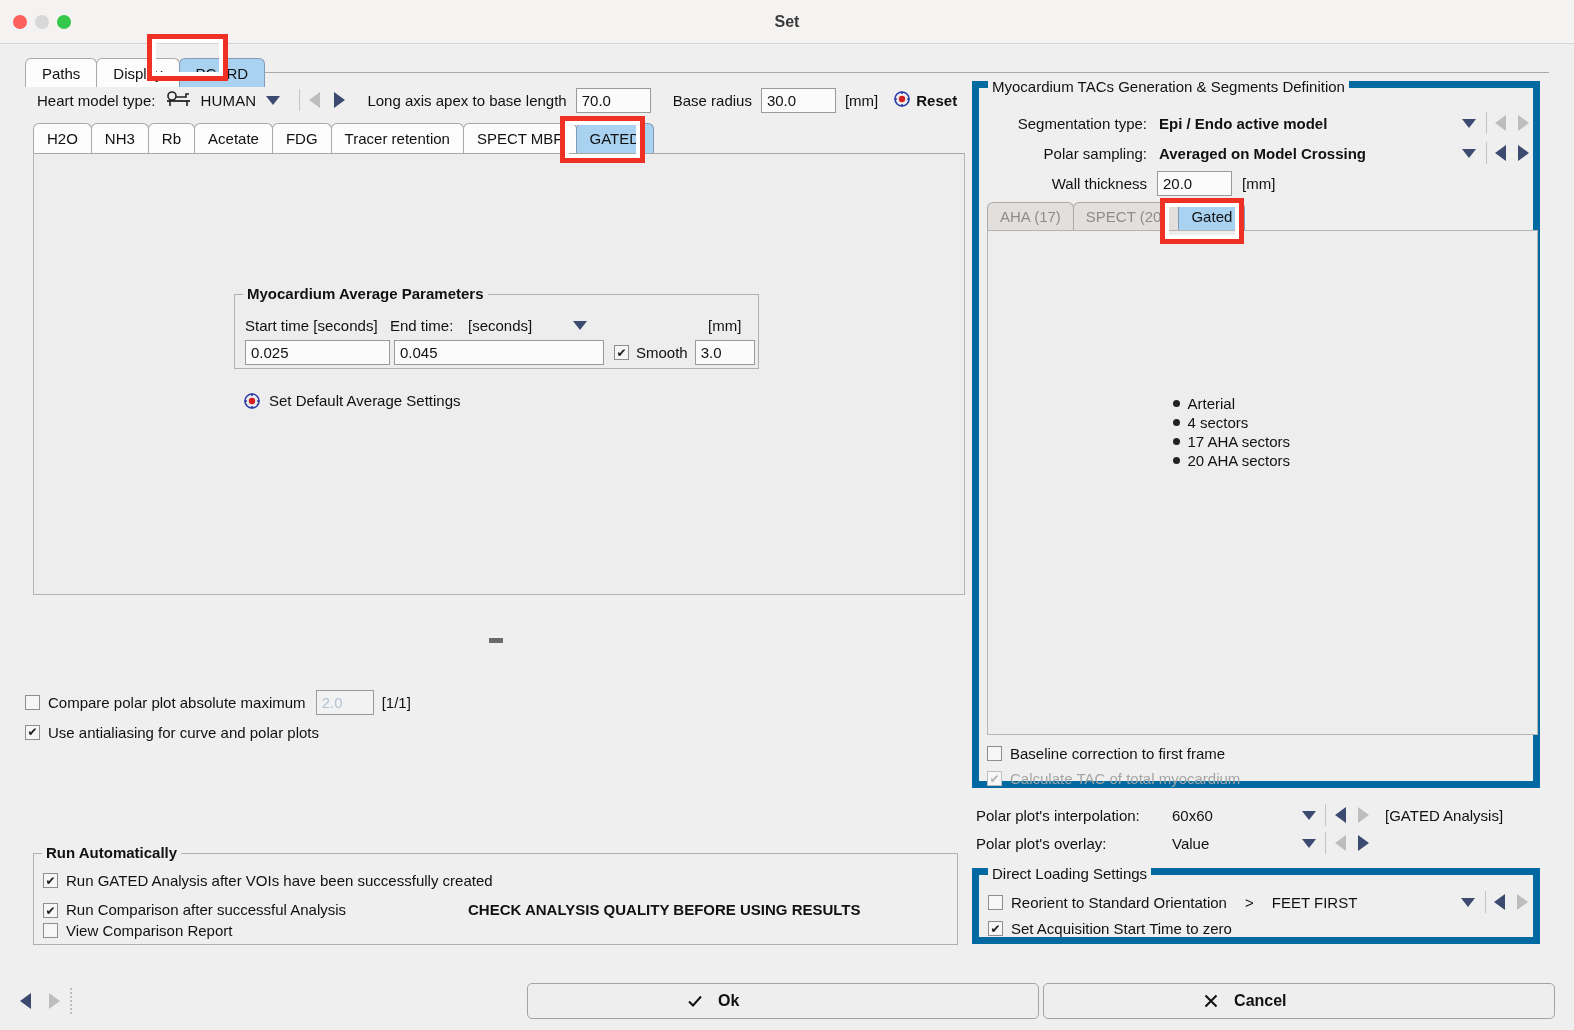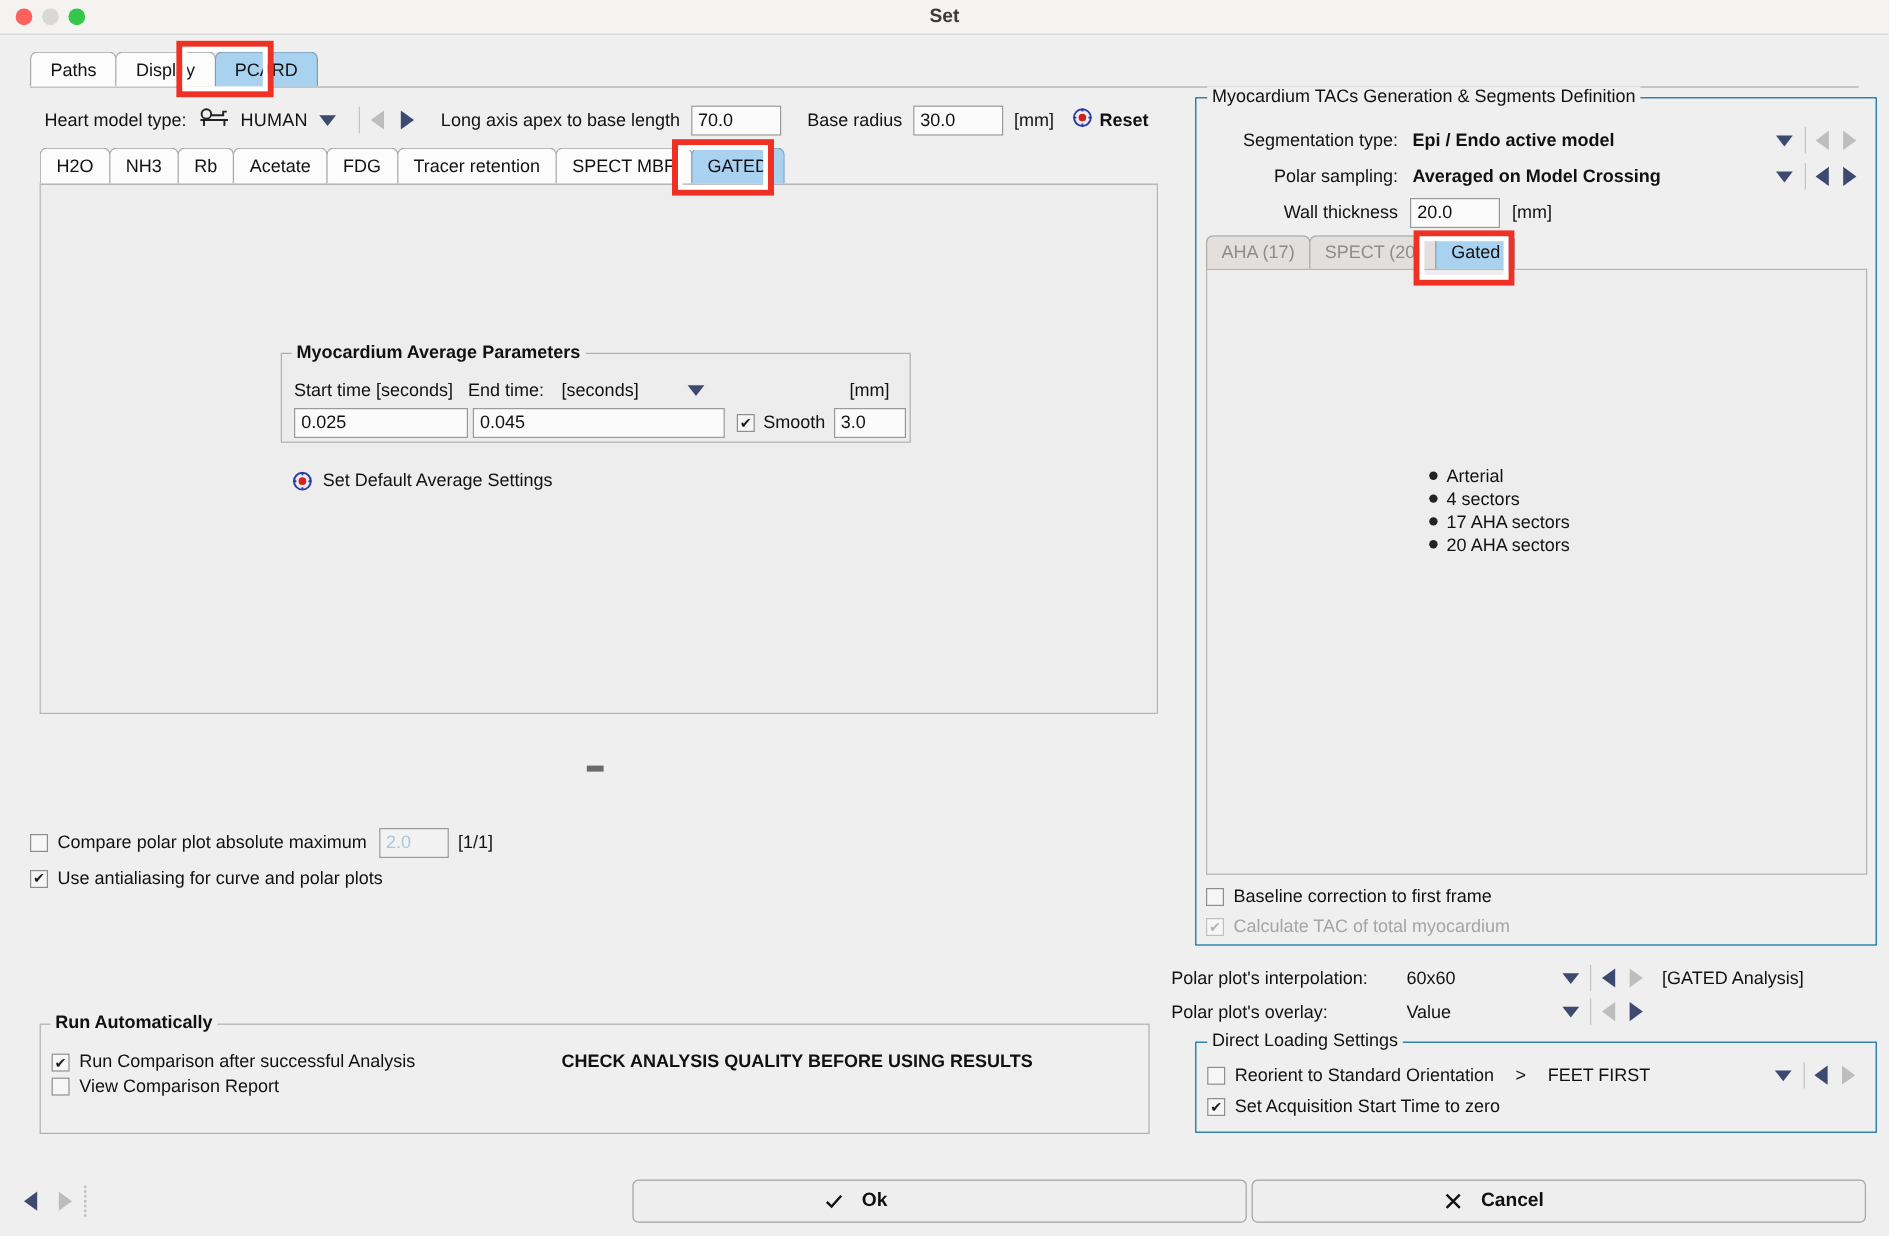--- a/index.html
+++ b/index.html
@@ -9,21 +9,21 @@
     background: #efefef;
     font-family: "Liberation Sans", sans-serif;
     font-size: 15px;
     color: #111;
     overflow: hidden;
   }
   .window { position: relative; width: 1574px; height: 1030px; background: #efefef; }
 
   
   .titlebar {
-    position: relative; height: 29px; background: #f4f3f2;
+    position: relative; height: 44px; background: #f4f3f2;
     border-bottom: 1px solid #d8d6d4;
     display: flex; align-items: center;
   }
   .traffic { display: flex; gap: 8px; margin-left: 13px; }
   .dot { width: 14px; height: 14px; border-radius: 50%; }
   .dot.red { background: #fc615d; }
   .dot.yellow { background: #d8d8d8; }
   .dot.green { background: #34c749; }
   .title-text {
     position: absolute; left: 0; right: 0; text-align: center;
@@ -99,21 +99,21 @@
   .cb { width: 15px; height: 15px; border: 1px solid #8e8e8e; background: #f6f6f6;
         display: inline-flex; align-items: center; justify-content: center; flex: none; }
   .cb.on::after { content: "✔"; font-size: 12px; line-height: 1; color: #1b1b1b; }
   .cb.dim { border-color: #c0c0c0; }
   .cb.dim.on::after { color: #b4b4b4; }
   .cbrow { display: flex; align-items: center; gap: 8px; font-size: 15px; }
   .dimtxt { color: #a5a5a5; }
 
   
   .rightpane { position: absolute; left: 972px; top: 0; right: 18px; bottom: 0; }
-  .rgrp { position: relative; border: 1px solid #0369a1; margin-left: 24px; }
+  .rgrp { position: relative; border: 7px solid #0369a1; }
   .rrow { display: flex; align-items: center; font-size: 15px; height: 26px; }
   .rlab { font-size: 15px; }
   .rval { font-weight: bold; font-size: 15px; }
   .segtabs { display: flex; align-items: flex-end; padding-left: 8px; }
   .stab {
     height: 28px; padding: 0 12px; display: flex; align-items: center; font-size: 15px;
     border: 1px solid #a9a9a9; border-bottom: none; border-radius: 6px 6px 0 0;
     background: #e3dfdd; color: #8d8d8d; margin-right: -1px; position: relative;
   }
   .stab.sel { background: #a8d2f0; border-color: #7f9db9; color: #111; z-index: 3; }
@@ -269,20 +269,24 @@
         </div>
         <div style="display:flex; align-items:center; height:28px; margin-top:2px;">
           <span class="cb on"></span>
           <span style="margin-left:8px">Use antialiasing for curve and polar plots</span>
         </div>
       </div>
 
       <div class="grp onbg" style="left:8px; top:780px; width:925px; height:92px;">
         <span class="leg">Run Automatically</span>
         <div style="position:absolute; left:9px; top:14px; width:905px;">
+          <div class="cbrow" style="height:25px;">
+            <span class="cb on"></span>
+            <span>Run GATED Analysis after VOIs have been successfully created</span>
+          </div>
           <div class="cbrow" style="height:25px; position:relative;align-items:flex-end;">
             <span class="cb on"></span>
             <span>Run Comparison after successful Analysis</span>
             <span class="bold" style="position:absolute; left:425px;">CHECK ANALYSIS QUALITY BEFORE USING RESULTS</span>
           </div>
           <div class="cbrow" style="height:25px;">
             <span class="cb"></span>
             <span>View Comparison Report</span>
           </div>
         </div>

